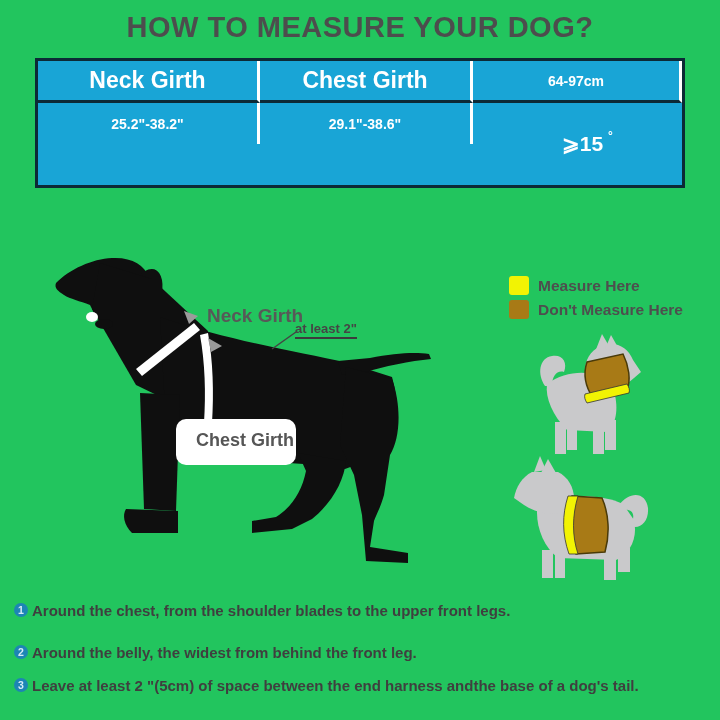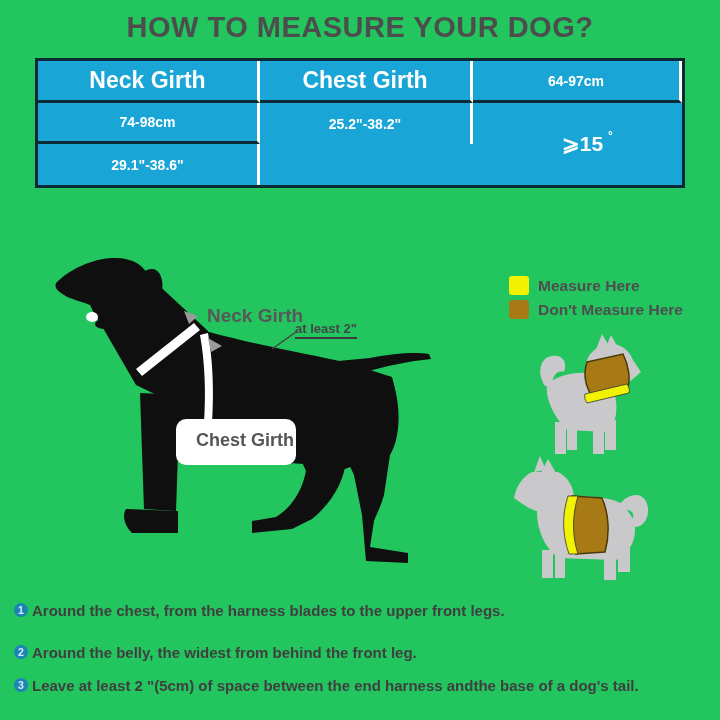--- a/index.html
+++ b/index.html
@@ -55,21 +55,20 @@
 
 <div class="canvas">
 
   <div class="title">HOW TO MEASURE YOUR DOG?</div>
 
   <div class="size-table">
     <div class="cell th vsep">Neck Girth</div>
     <div class="cell th vsep">Chest Girth</div>
 
     <div class="cell td vsep hsep">64-97cm</div>
-    <div class="cell td vsep hsep">74-98cm</div>
     <div class="cell back-cell">
       <span>⩾15</span>
       <span class="degree">°</span>
     </div>
 
     <div class="cell td vsep">25.2"-38.2"</div>
     <div class="cell td vsep">29.1"-38.6"</div>
   </div>
 
   <svg class="main-dog" width="440" height="320" viewBox="0 0 440 320">
@@ -150,21 +149,21 @@
       <path d="M 6,42 C 8,31 14,21 24,16 L 50,16 C 60,21 66,31 66,43 L 60,55 C 46,61 28,57 16,49 Z"></path>
       <polygon points="26,16 32,0 38,14"></polygon>
       <polygon points="40,3 48,17 33,17"></polygon>
     </g>
     <path d="M 64,40 L 94,42 C 101,58 102,78 97,96 L 68,98 C 59,78 59,58 64,40 Z" fill="#a87a16" stroke="#4a3a08" stroke-width="1.5"></path>
     <path d="M 60,40 L 70,40 C 64,60 64,80 70,98 L 61,98 C 54,78 54,59 60,40 Z" fill="#f2f303" stroke="#333333" stroke-width="0.8"></path>
   </svg>
 
   <div class="note note-1">
     <span class="bullet">1</span>
-    <span>Around the chest, from the harness blades to the upper front legs.</span>
+    <span>Around the chest, from the shoulder blades to the upper front legs.</span>
   </div>
   <div class="note note-2">
     <span class="bullet">2</span>
     <span>Around the belly, the widest from behind the front leg.</span>
   </div>
   <div class="note note-3">
     <span class="bullet">3</span>
     <span>Leave at least 2 "(5cm) of space between the end harness andthe base of a dog's tail.</span>
   </div>
 

